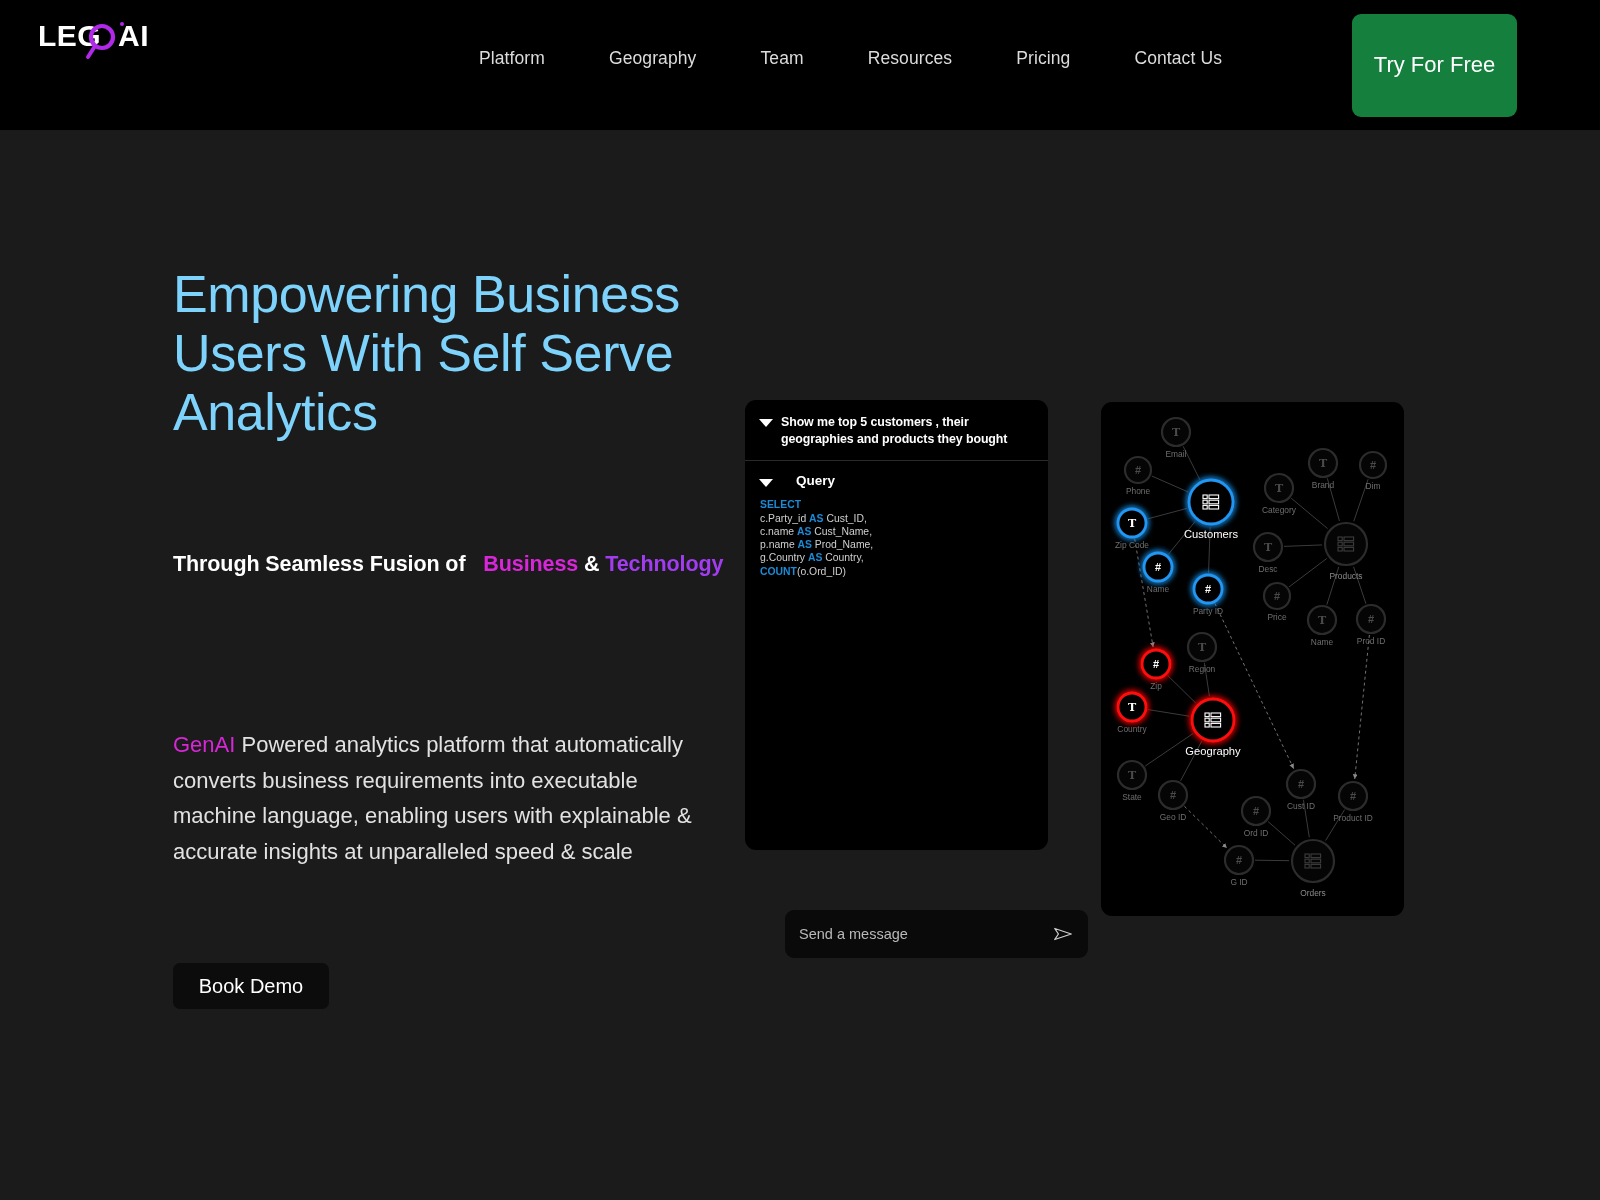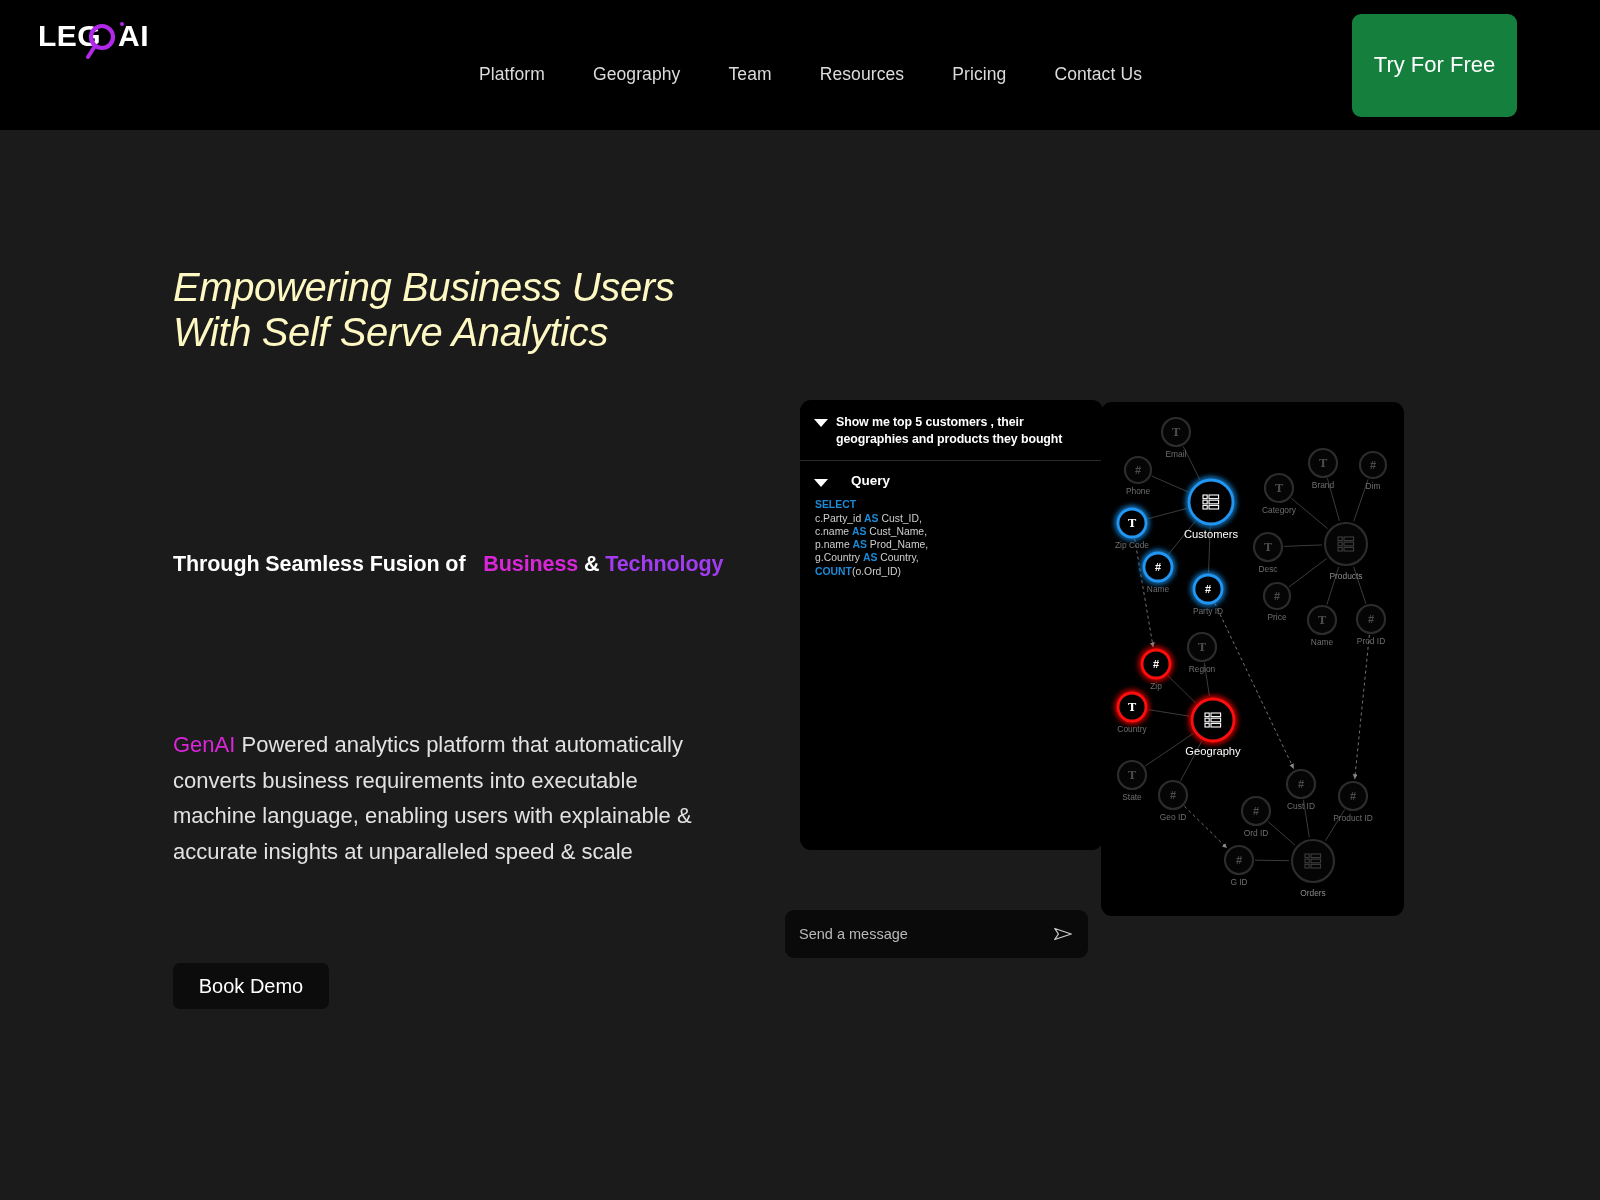--- a/index.html
+++ b/index.html
@@ -34,23 +34,23 @@
     top: 18px;
     display: flex;
     align-items: flex-end;
     height: 48px;
   }
   .logo-svg { display: block; }
 
   .nav {
     position: absolute;
     left: 455px;
-    top: 64px;
+    top: 48px;
     display: flex;
-    gap: 0px;
+    gap: 16px;
   }
   .nav-item {
     color: #dcdcdc;
     font-size: 17.5px;
     padding: 0 24px;
     letter-spacing: 0.1px;
     cursor: pointer;
     white-space: nowrap;
     font-weight: 400;
   }
@@ -74,27 +74,26 @@
 
   
   .hero-left {
     position: absolute;
     left: 173px;
     top: 265px;
     width: 620px;
   }
 
   .hero-title {
-    font-size: 40px;
+    font-size: 52px;
     line-height: 1.13;
     font-weight: 400;
-    color: #fef9c3;
+    color: #7dd3fc;
     letter-spacing: -0.4px;
     width: 560px;
-    font-style: italic;
   }
 
   .hero-sub {
     position: absolute;
     left: 0;
     top: 287px;
     font-size: 21.5px;
     font-weight: 700;
     letter-spacing: -0.1px;
     white-space: nowrap;
@@ -126,21 +125,21 @@
     border: none;
     border-radius: 7px;
     font-size: 20px;
     font-family: "Liberation Sans", sans-serif;
     cursor: pointer;
   }
 
   
   .chat-panel {
     position: absolute;
-    left: 800px;
+    left: 745px;
     top: 400px;
     width: 303px;
     height: 450px;
     background: #000000;
     border-radius: 11px;
     overflow: hidden;
   }
   .chat-question {
     display: flex;
     gap: 8px;

